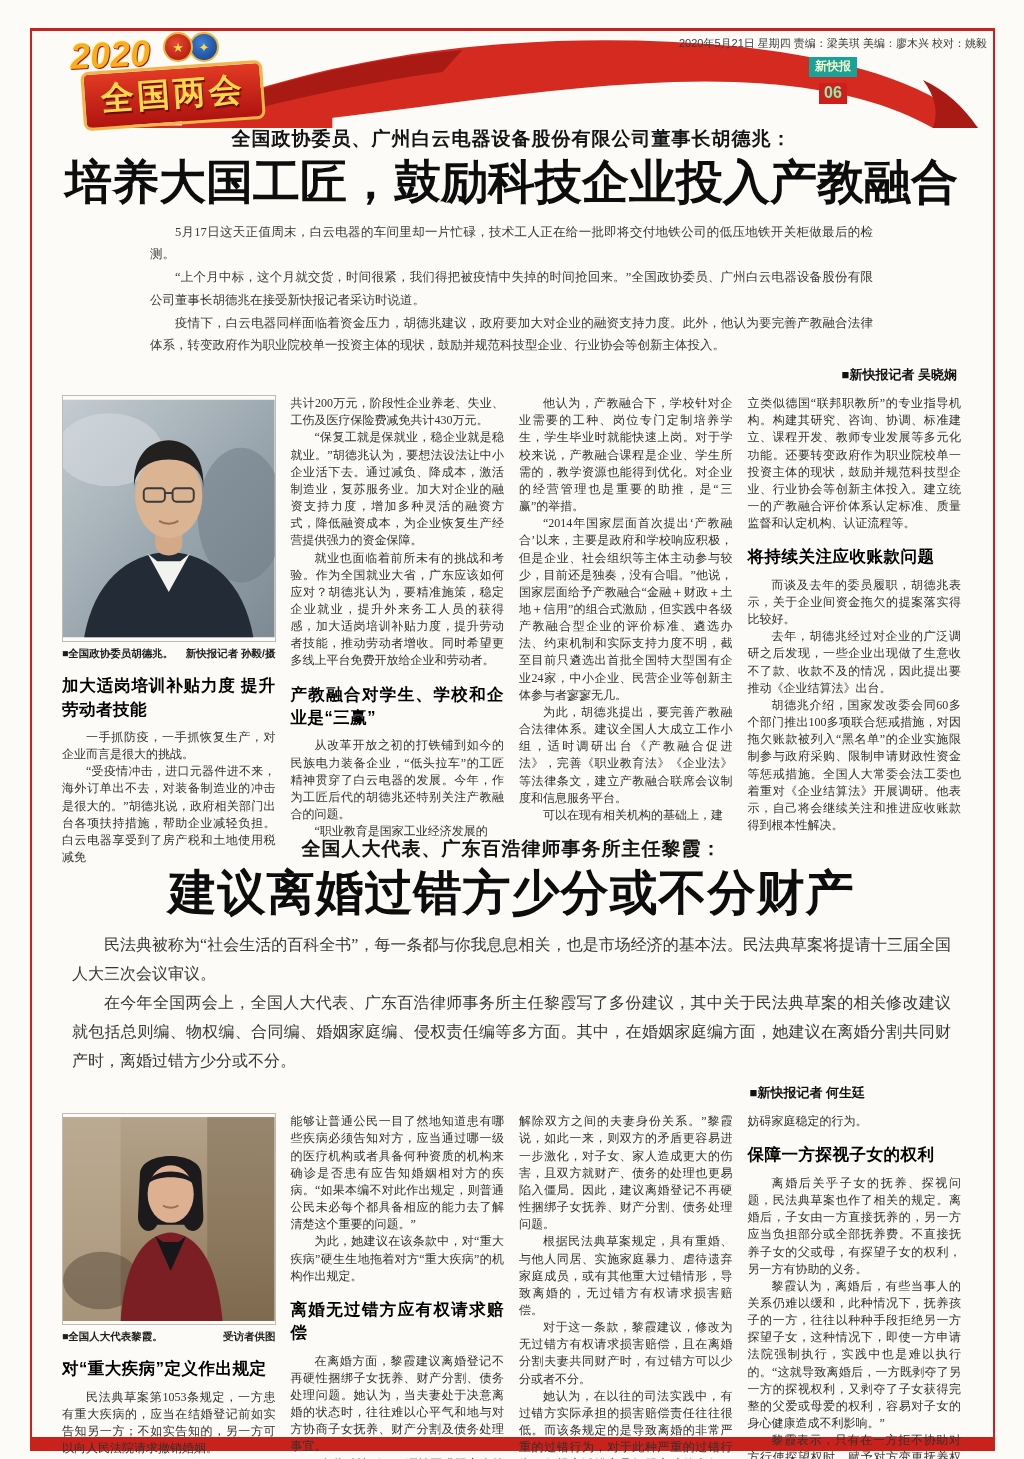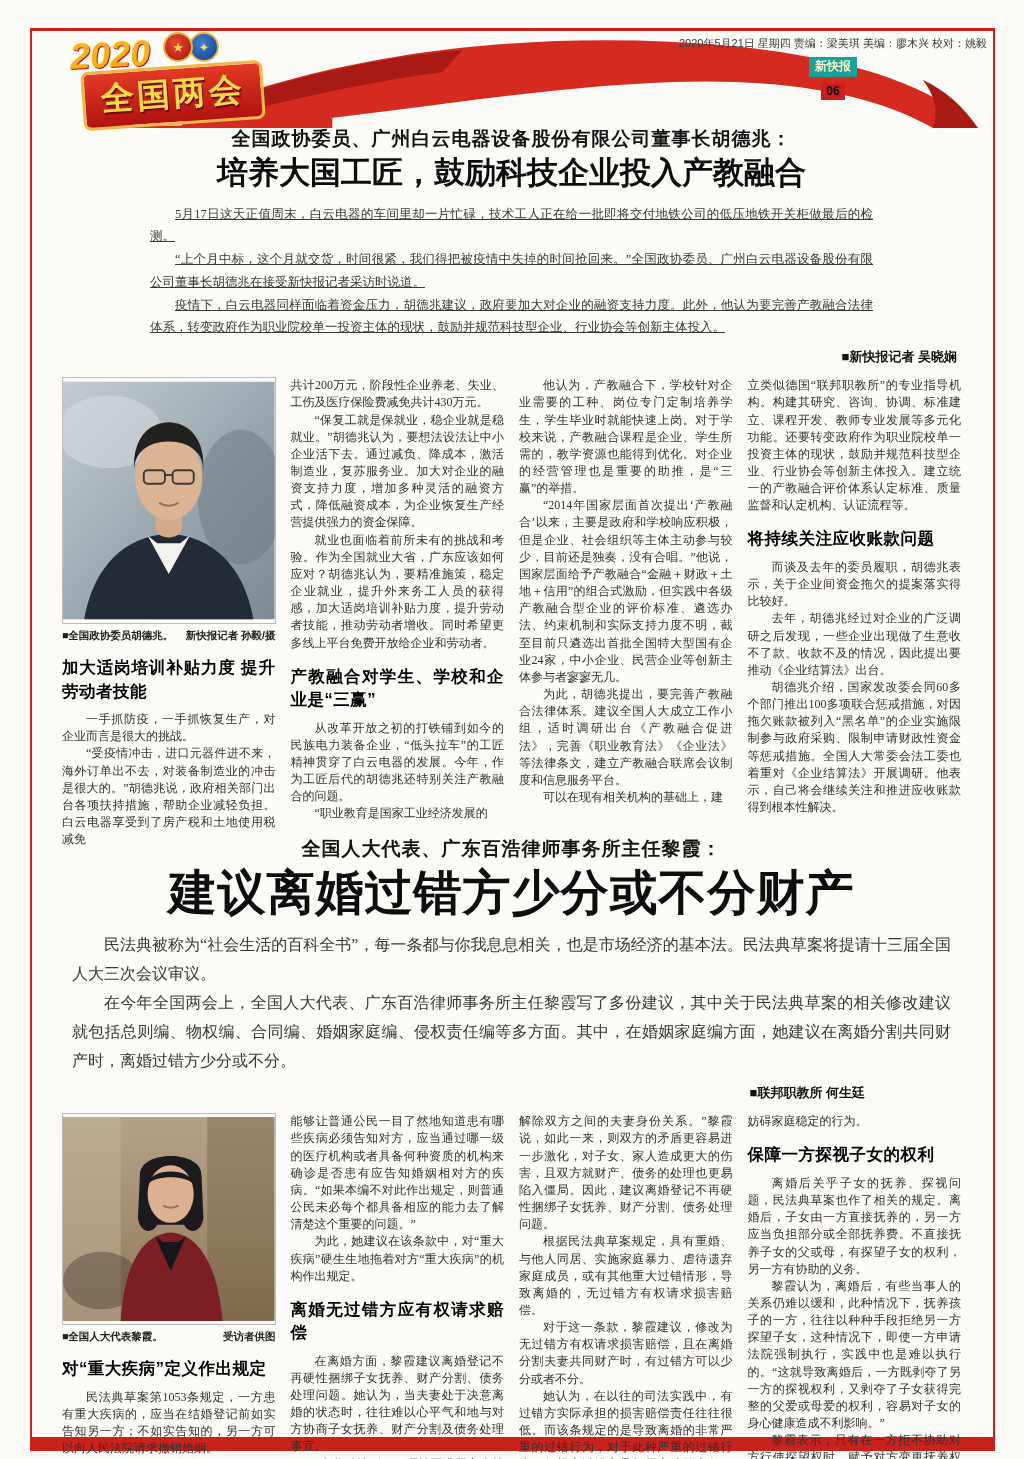--- a/index.html
+++ b/index.html
@@ -23,34 +23,34 @@
         font-size:13px;color:#ffd94d;line-height:1;}
   .emblem.red{background:radial-gradient(circle at 40% 35%,#e64a33,#a91208);margin-right:-4px;z-index:2;}
   .emblem.blue{background:radial-gradient(circle at 40% 35%,#3f7fd4,#123d86);}
   .logo-banner{position:absolute;left:22px;top:36px;padding:3px 16px 5px;background:linear-gradient(#e23a24,#b01310);
         border:3px solid #f0b64a;border-radius:8px;transform:rotate(-4deg);
         font-family:"Liberation Sans","DejaVu Sans",sans-serif;font-weight:bold;font-size:33px;color:#ffd94d;
         letter-spacing:3px;text-shadow:1px 2px 1px #6d0a05;white-space:nowrap;}
   .dateline{position:absolute;right:6px;top:8px;display:flex;align-items:center;gap:6px;
         font-family:"Liberation Sans","DejaVu Sans",sans-serif;font-size:11px;color:#3c3c3c;white-space:nowrap;flex-direction:column;}
   .badge-paper{background:#17a29a;color:#fdf3c9;font-weight:bold;font-size:12px;padding:1px 6px 2px;}
-  .badge-page{background:#cf1f1c;color:#000000;font-weight:bold;font-size:12px;padding:1px 5px 2px;}
+  .badge-page{background:#cf1f1c;color:#86efac;font-weight:bold;font-size:16px;padding:1px 5px 2px;}
 
   
   .article{position:absolute;left:62px;width:899px;}
   .a1{top:126px;}
   .a2{top:836px;}
   .kicker{text-align:center;font-weight:700;color:#141414;letter-spacing:1px;}
   .a1 .kicker{font-size:19px;}
   .a2 .kicker{font-size:19px;}
   .headline{text-align:center;font-weight:800;color:#0d0d0d;line-height:1.12;margin:4px 0 10px;white-space:nowrap;}
-  .a1 .headline{font-size:31px;letter-spacing:0px;}
+  .a1 .headline{font-size:47px;letter-spacing:0px;}
   .a2 .headline{font-size:48px;letter-spacing:1px;}
   .lead{text-align:justify;color:#3a3835;}
-  .a1 .lead{margin:12px 88px 0;font-size:12.5px;line-height:1.82;text-decoration:underline;}
+  .a1 .lead{margin:12px 88px 0;font-size:12.5px;line-height:1.82;}
   .a2 .lead{margin:2px 10px 0;font-size:16px;line-height:1.82;}
   .lead p{margin:0;text-indent:2em;}
   .byline{text-align:right;font-family:"Liberation Sans","DejaVu Sans",sans-serif;font-weight:700;
         font-size:13px;color:#111;margin:9px 4px 11px 0;}
   .a2 .byline{margin-right:96px;}
 
   .cols{display:flex;gap:15px;overflow:hidden;}
   .a1 .cols{height:470px;}
   .a2 .cols{height:408px;}
   .col{flex:1 1 0;min-width:0;font-size:12px;line-height:1.43;text-align:justify;color:#33312e;}
@@ -162,21 +162,21 @@
     </div>
   </article>
 
   <article class="article a2">
     <div class="kicker">全国人大代表、广东百浩律师事务所主任黎霞：</div>
     <h1 class="headline">建议离婚过错方少分或不分财产</h1>
     <div class="lead">
       <p>民法典被称为“社会生活的百科全书”，每一条都与你我息息相关，也是市场经济的基本法。民法典草案将提请十三届全国人大三次会议审议。</p>
       <p>在今年全国两会上，全国人大代表、广东百浩律师事务所主任黎霞写了多份建议，其中关于民法典草案的相关修改建议就包括总则编、物权编、合同编、婚姻家庭编、侵权责任编等多方面。其中，在婚姻家庭编方面，她建议在离婚分割共同财产时，离婚过错方少分或不分。</p>
     </div>
-    <div class="byline">■联邦职教所 何生廷</div>
+    <div class="byline">■新快报记者 何生廷</div>
     <div class="cols">
 
       <div class="col">
         <svg class="photo" viewBox="0 0 220 212" height="212">
           <defs>
             <linearGradient id="bg2" x1="0" y1="0" x2="0" y2="1">
               <stop offset="0" stop-color="#b3a28a"></stop>
                 <stop offset="0.6" stop-color="#a08a6e"></stop>
                 <stop offset="1" stop-color="#8a7356"></stop>
             </linearGradient>

